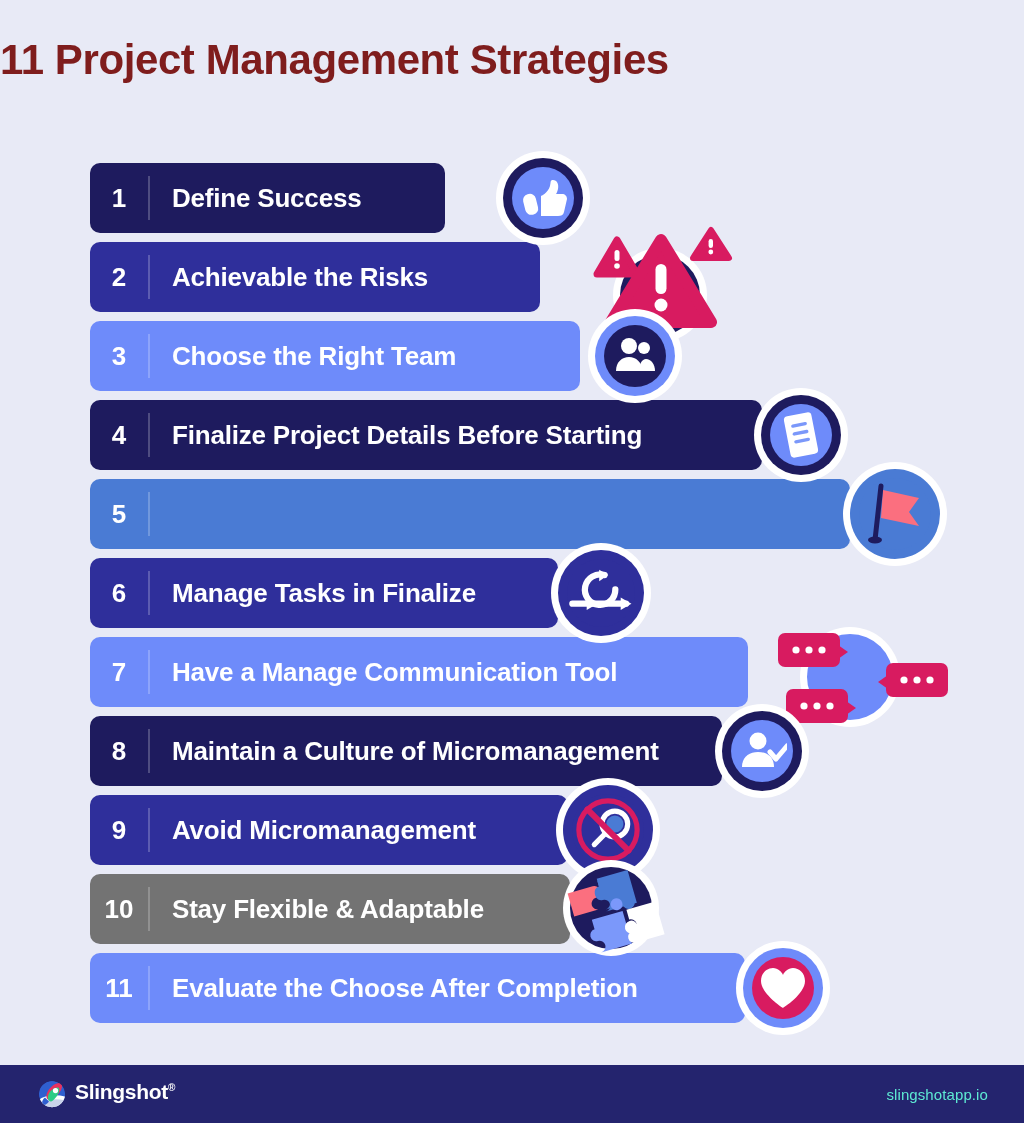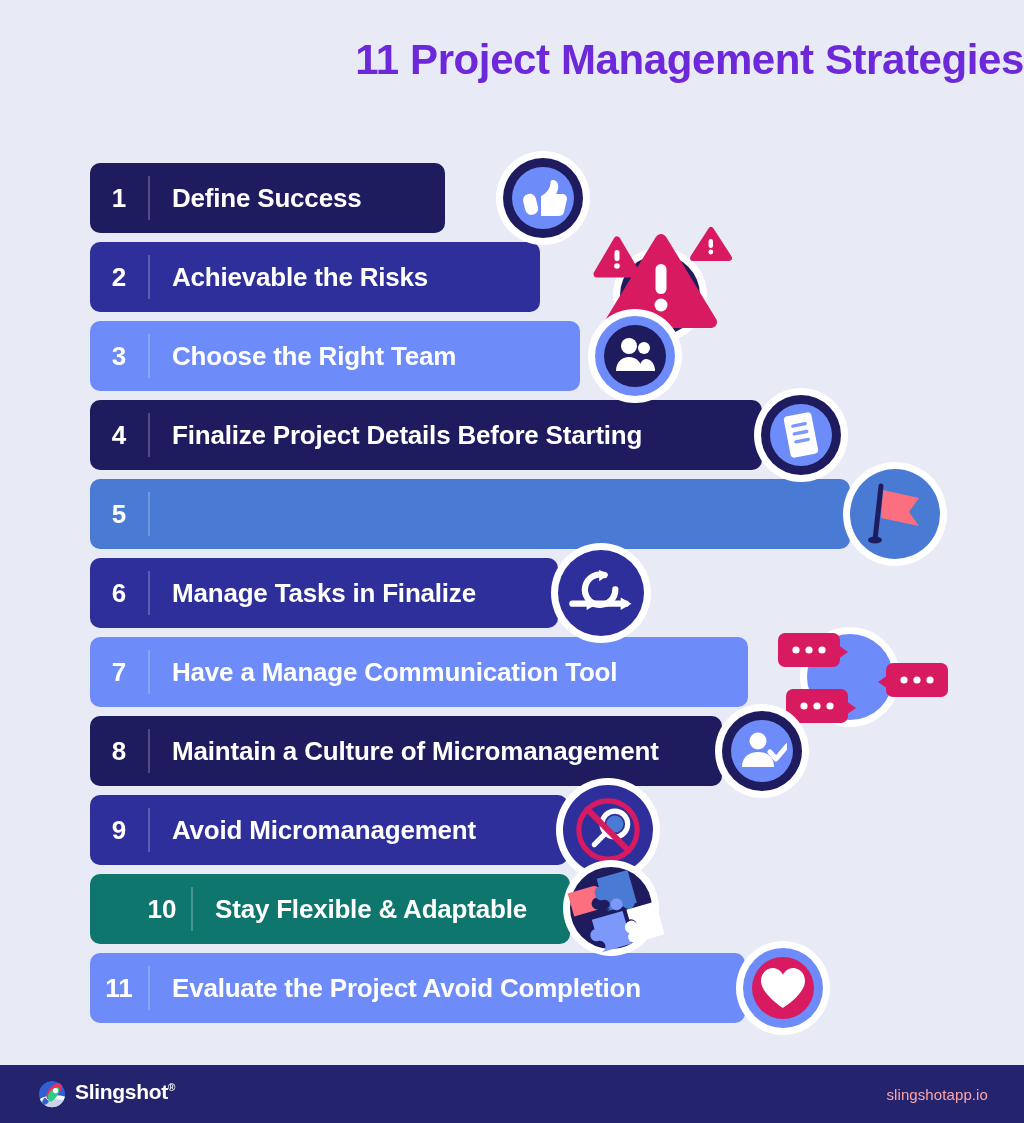--- a/index.html
+++ b/index.html
@@ -23,24 +23,24 @@
     background: #E8EAF6;
     overflow: hidden;
   }
 
   
   #title {
     position: absolute;
     top: 36px;
     left: 0;
     width: 1024px;
-    text-align: right;
+    text-align: left;
     font-size: 42px;
     font-weight: bold;
-    color: #6d28d9;
+    color: #7f1d1d;
     letter-spacing: -0.4px;
     white-space: nowrap;
   }
 
   
   #rows {
     position: absolute;
     top: 163px;
     left: 90px;
     width: 900px;
@@ -146,21 +146,21 @@
     position: relative;
   }
   #logo-tm {
     font-size: 10px;
     vertical-align: super;
     font-weight: bold;
   }
   #site {
     position: absolute;
     right: 36px;
-    color: #fca5a5;
+    color: #5eead4;
     font-size: 15px;
     letter-spacing: 0.1px;
     text-align: right;
   }
 </style>
 </head>
 <body>
 
 <div id="page">
 
@@ -370,40 +370,40 @@
           <path d="M46 18 h30 v30 a6 6 0 0 0 -12 0 a6 6 0 0 0 12 0 v0 h-30 a6 6 0 0 0 0 -12 a6 6 0 0 1 0 -12 Z" fill="#4A7BD4"></path>
           <path d="M46 16 h32 v34 h-32 a6 6 0 0 0 -0 -12 a6 6 0 0 1 0 -12 Z" fill="#4A7BD4"></path>
           <path d="M30 54 h32 v34 h-32 a6 6 0 0 0 0 -12 a6 6 0 0 1 0 -12 Z" fill="#7B98FA"></path>
           <path d="M66 54 h30 v34 h-30 a6 6 0 0 1 0 -12 a6 6 0 0 0 0 -12 Z" fill="#FFFFFF"></path>
           <circle cx="58" cy="46" r="6" fill="#7B98FA"></circle>
           <circle cx="66" cy="72" r="6.5" fill="#FFFFFF"></circle>
         </g>
       </svg>
     </div>
         </div>
-    <div class="bar" style="width:480px;background:#0f766e;justify-content:center;">
+    <div class="bar" style="width:480px;background:#737373;">
       <div class="bar-num">10</div>
       <div class="bar-div"></div>
       <div class="bar-label">Stay Flexible &amp; Adaptable</div>
     </div>
       </div>
       <div class="row">
     <div class="badge" style="left:646px;top:-12px;width:94px;height:94px;">
         <div class="ring" style="background:#FFFFFF"></div>
         <div class="ring2" style="background:#6E8BFA"></div>
         <div class="core" style="background:#D81B60">
             <svg width="48" height="44" viewBox="0 0 48 44">
         <path d="M24 42 C24 42 2 28 2 15 C2 7 8 2 14 2 C19 2 23 6 24 9 C25 6 29 2 34 2 C40 2 46 7 46 15 C46 28 24 42 24 42 Z" fill="#fff"></path>
       </svg>
           </div>
       </div>
     <div class="bar" style="width:655px;background:#6E8BFA;">
       <div class="bar-num">11</div>
       <div class="bar-div"></div>
-      <div class="bar-label">Evaluate the Project Avoid Completion</div>
+      <div class="bar-label">Evaluate the Choose After Completion</div>
     </div>
       </div>
     </div>
 
   <div id="footer">
     <div id="logo-wrap">
       <svg id="logo-mark" viewBox="0 0 64 64">
         <defs>
           <clipPath id="lclip">
               <circle cx="32" cy="32" r="30"></circle>

